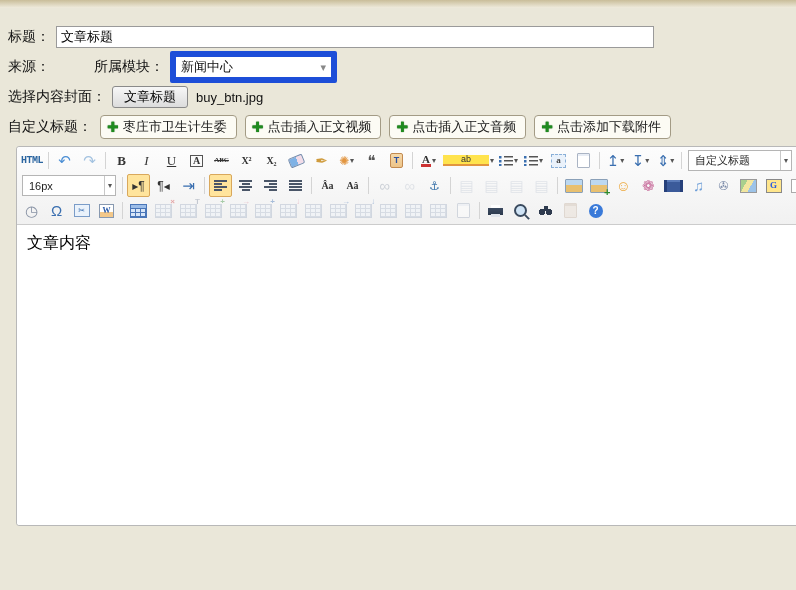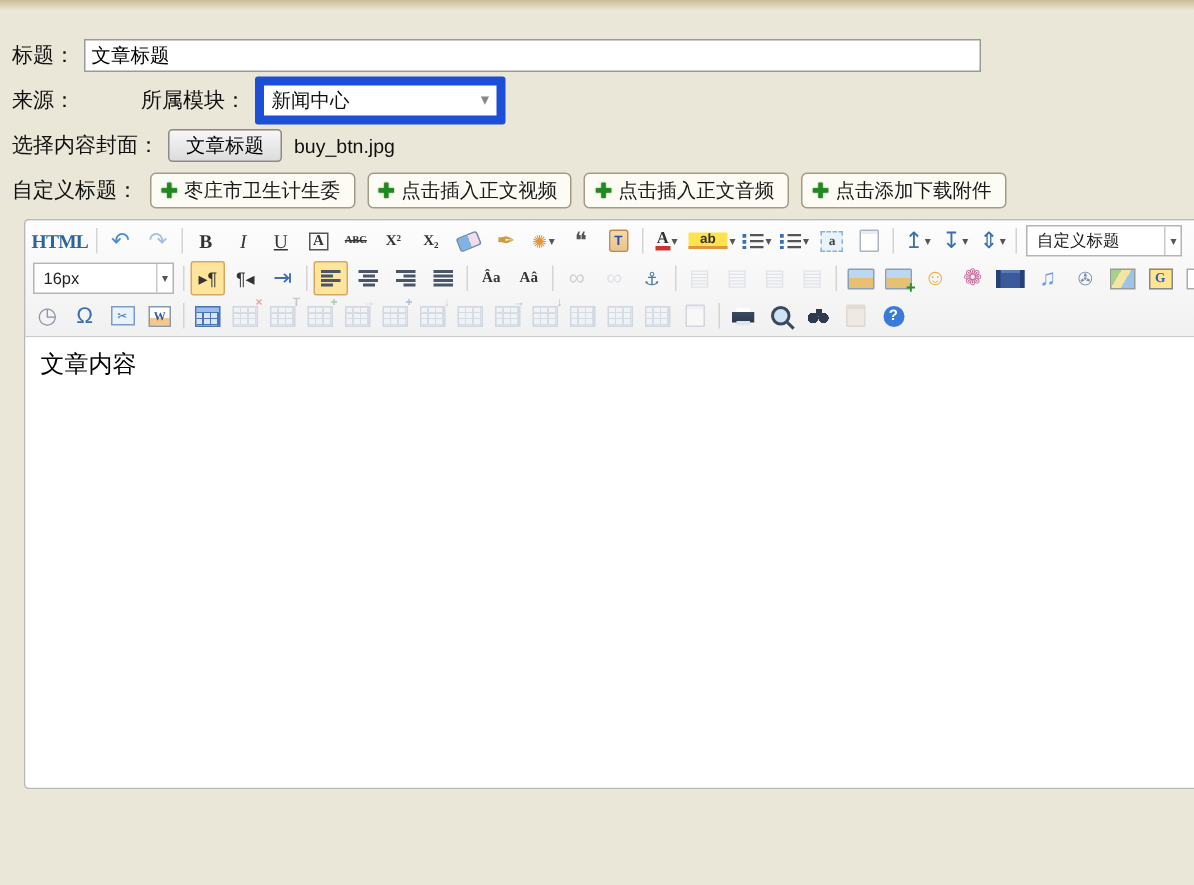--- a/index.html
+++ b/index.html
@@ -57,29 +57,29 @@
     font-size:11px;padding-left:6px;margin:0 3px;cursor:pointer;flex:none;color:#222}
   .tselect .caret{border-left:1px solid #c8c8c8;margin-left:auto;padding:0 3px;height:100%;
     display:flex;align-items:center}
   .caret{font-size:8px;color:#555;margin-left:1px}
   .gi{font-style:normal;display:inline-flex;align-items:center;justify-content:center;line-height:1;
     font-size:12px;color:#333}
   .ov{position:absolute;right:-1px;top:-2px;font-size:8px;font-weight:bold;line-height:1;font-style:normal}
 
   
   .g-big{font-size:15px}
-  .g-html{font-family:Liberation Serif, serif;font-weight:bold;font-size:13px;letter-spacing:-.5px;color:#2b65a0}
+  .g-html{font-family:Liberation Mono, monospace;font-weight:bold;font-size:10px;letter-spacing:-.5px;color:#2b65a0}
   .g-serif{font-family:"Liberation Serif",serif;font-size:13px}
   .g-b{font-weight:bold}.g-i{font-style:italic}.g-u{text-decoration:underline}
   .g-sm{font-size:10px;font-weight:bold}
   .g-strike{font-family:"Liberation Serif",serif;font-size:7px;font-weight:bold;text-decoration:line-through}
   .g-boxed{font-family:"Liberation Serif",serif;font-size:10px;font-weight:bold;border:1px solid #555;padding:0 2px}
   .g-fontcolor{font-family:"Liberation Serif",serif;font-weight:bold;font-size:11px;line-height:10px;
     border-bottom:3px solid #c33;padding:0 1px}
-  .g-highlight{font-weight:bold;font-size:9px;background:#ffe34d;padding:0 8px;border-bottom:2px solid #e2953f}
+  .g-highlight{font-weight:normal;font-size:9px;background:#ffe34d;padding:0 18px;border-bottom:2px solid #e2953f}
   .g-emoji{color:#eda93f;font-size:15px}
   .g-help{width:14px;height:14px;border-radius:50%;background:#3a7ad9;color:#fff;font-weight:bold;font-size:10px}
 
   
   .c-eraser{width:13px;height:8px;border-radius:2px;transform:rotate(-22deg);border:1px solid #7088aa;
     background:linear-gradient(90deg,#7fb2e5 55%,#f2dce8 55%)}
   .c-pastet{width:11px;height:13px;border:1px solid #c28a50;border-radius:2px;
     background:linear-gradient(#f6d9aa,#edc489);color:#2a50a0;font-weight:bold;font-size:9px}
   .c-inline-a{width:13px;height:12px;border:1px dashed #8ab0d8;background:#eaf2fb;color:#444;
     font-weight:bold;font-size:9px;font-family:"Liberation Serif",serif}

